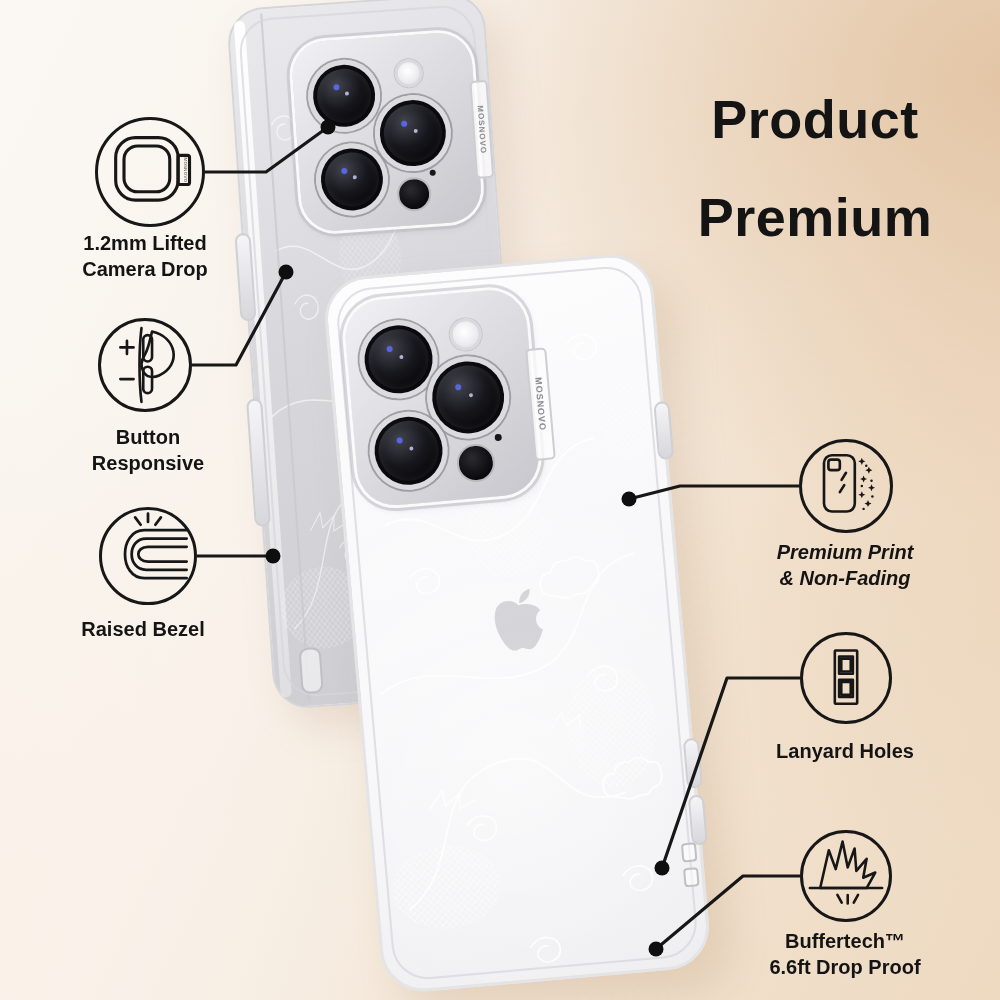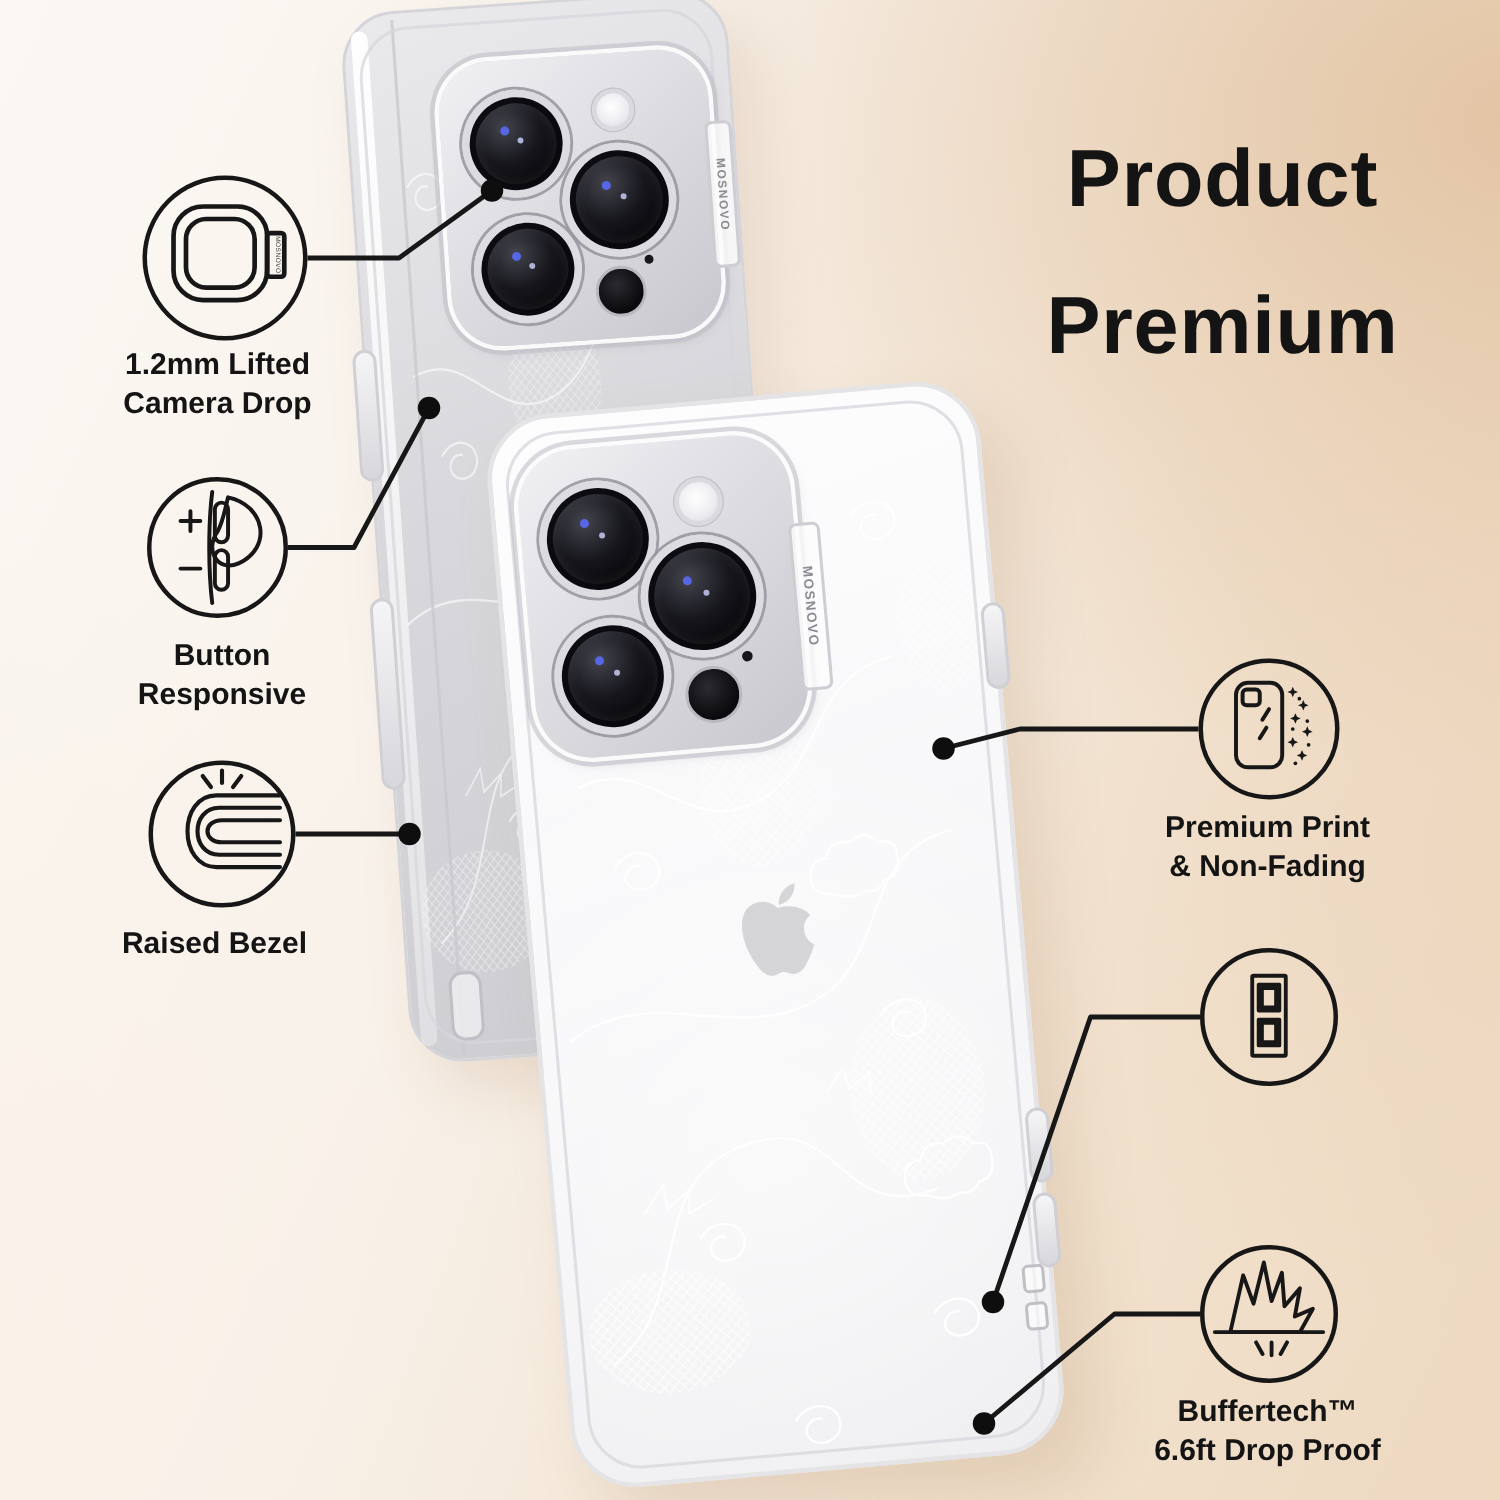--- a/index.html
+++ b/index.html
@@ -86,21 +86,21 @@
   .ring svg{width:100%;height:100%;display:block;}
   .flabel{position:absolute;width:240px;z-index:4;text-align:center;
     font-size:20px;font-weight:bold;color:#141414;line-height:1.3;}
   .f-camera .ring{left:95px;top:117px;width:110px;height:110px;}
   .f-camera .flabel{left:25px;top:230px;}
   .f-button .ring{left:98px;top:318px;width:94px;height:94px;}
   .f-button .flabel{left:28px;top:424px;}
   .f-bezel .ring{left:99px;top:507px;width:98px;height:98px;}
   .f-bezel .flabel{left:23px;top:616px;}
   .f-print .ring{left:799px;top:439px;width:94px;height:94px;}
-  .f-print .flabel{left:725px;top:539px;}
+  .f-print .flabel{left:725px;top:539px;font-style:italic;}
   .f-charm .ring{left:800px;top:632px;width:92px;height:92px;}
   .f-charm .flabel{left:725px;top:738px;}
   .f-buffer .ring{left:800px;top:830px;width:92px;height:92px;}
   .f-buffer .flabel{left:725px;top:928px;}
   .ic{stroke:#171717;fill:none;stroke-width:3;stroke-linecap:round;stroke-linejoin:round;}
 </style>
 </head>
 <body>
 
 <div class="stage">
@@ -309,20 +309,21 @@
     <div class="ring">
       <svg viewBox="0 0 100 100">
         <rect class="ic" x="37" y="18" width="26" height="62" rx="1"></rect>
         <rect class="ic" x="42" y="25" width="16" height="20" stroke-width="2.6"></rect>
         <rect class="ic" x="44.5" y="27.5" width="11" height="15" stroke-width="1.4"></rect>
         <rect class="ic" x="42" y="52" width="16" height="20" stroke-width="2.6"></rect>
         <rect class="ic" x="44.5" y="54.5" width="11" height="15" stroke-width="1.4"></rect>
       </svg>
     </div>
     <div class="flabel">
+      <div>Lanyard Holes</div>
     </div>
   </div>
 
   <div class="feature f-buffer">
     <div class="ring">
       <svg viewBox="0 0 100 100">
         <path class="ic" d="M8 64 H 92" stroke-width="2.8"></path>
         <path class="ic" d="M20 64 L 30 20 L 38 42 L 46 10 L 52 40 L 60 18 L 62 44 L 74 30 L 70 52 L 84 46 L 74 64 Z" stroke-width="2.8"></path>
         <path class="ic" d="M40 72 l 5 9 M52 72 v 10 M64 72 l -5 9" stroke-width="2.6"></path>
       </svg>

